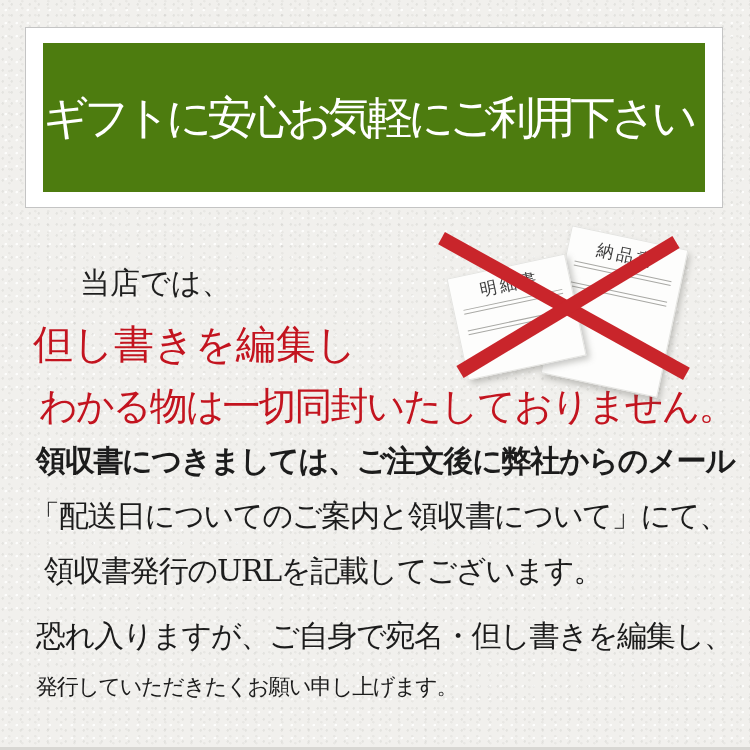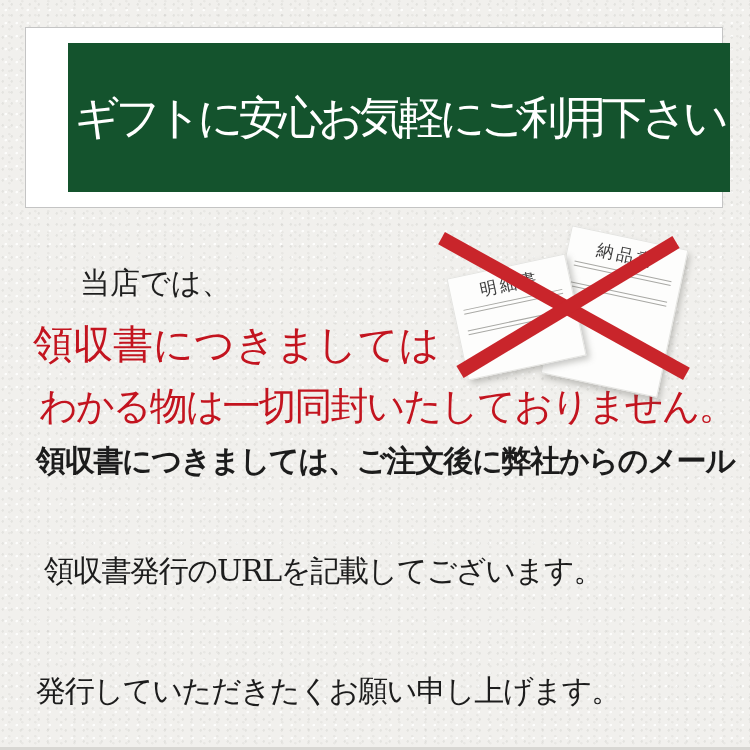--- a/index.html
+++ b/index.html
@@ -15,36 +15,36 @@
   }
   .bottom-edge { position:absolute; left:0; bottom:0; width:750px; height:3px; background:#d8d7d3; }
 
   
   .banner-frame {
     position:absolute; left:25px; top:27px; width:698px; height:181px;
     background:#ffffff; border:1px solid #c4c4c4; box-sizing:border-box;
   }
   .banner-red {
     position:absolute; left:17px; top:15px; width:662px; height:149px;
-    background:#14532d; display:flex; align-items:center; justify-content:center;margin-left:25px;
+    background:#4d7c0f; display:flex; align-items:center; 
   }
   .banner-text {
     color:#ffffff; font-size:45px; letter-spacing:-5px; white-space:nowrap; line-height:1;
   }
 
   
   .txt { position:absolute; white-space:nowrap; line-height:1.15; }
   .intro   { left:37px; top:266px; font-size:30px; color:#1f1f1f;margin-left:43px; }
   .hl1     { left:33px; top:321px; font-size:40px; color:#c3141f; }
   .hl2     { left:39px; top:385px; font-size:38px; color:#c3141f; letter-spacing:-2px; }
   .b1      { left:36px; top:444px; font-size:30px; color:#1c1c1c; letter-spacing:-1.3px;font-weight:bold; }
   .b2      { left:30px; top:499px; font-size:30px; color:#1c1c1c; letter-spacing:-1.3px; }
   .b3      { left:36px; top:554px; font-size:30px; color:#1c1c1c; letter-spacing:-1.3px;margin-left:8px; }
   .b4      { left:36px; top:619px; font-size:30px; color:#1c1c1c; letter-spacing:-1.3px; }
-  .b5      { left:36px; top:674px; font-size:30px; color:#1c1c1c; letter-spacing:-1.3px; }
+  .b5      { left:36px; top:674px; font-size:22px; color:#1c1c1c; letter-spacing:-1.3px; }
 
   
   .illustration { position:absolute; left:435px; top:220px; width:290px; height:172px; }
   .paper {
     position:absolute; background:#fdfdfc; border:1px solid #e4e4e1; box-sizing:border-box;
     box-shadow:3px 4px 6px rgba(100,100,95,0.35);
   }
   .paper-left  { left:21px;  top:45px; width:121px; height:104px; transform:rotate(-12deg); z-index:2; }
   .paper-right { left:120px; top:16px; width:119px; height:151px; transform:rotate(12deg);  z-index:1; }
   .paper-title {
@@ -63,36 +63,38 @@
 <div class="page">
 
   <div class="banner-frame">
     <div class="banner-red">
       <span class="banner-text">ギフトに安心お気軽にご利用下さい</span>
     </div>
   </div>
 
   <div class="txt intro">当店では、</div>
 
-  <div class="txt hl1">領収書につきましては</div>
+  <div class="txt hl1">但し書きを編集し</div>
   <div class="txt hl2">わかる物は一切同封いたしておりません。</div>
 
   <div class="illustration">
     <div class="paper paper-left">
       <div class="paper-title">明細書</div>
       <div class="paper-rule"></div>
       <div class="paper-rule paper-rule2"></div>
     </div>
     <div class="paper paper-right">
       <div class="paper-title">納品書</div>
       <div class="paper-rule"></div>
       <div class="paper-rule paper-rule2"></div>
     </div>
     <div class="cross-stroke cross-1"></div>
     <div class="cross-stroke cross-2"></div>
   </div>
 
   <div class="txt b1">領収書につきましては、ご注文後に弊社からのメール</div>
+  <div class="txt b2">「配送日についてのご案内と領収書について」にて、</div>
   <div class="txt b3">領収書発行のURLを記載してございます。</div>
+  <div class="txt b4">恐れ入りますが、ご自身で宛名・但し書きを編集し、</div>
   <div class="txt b5">発行していただきたくお願い申し上げます。</div>
 
   <div class="bottom-edge"></div>
 </div>
 
 </body></html>

